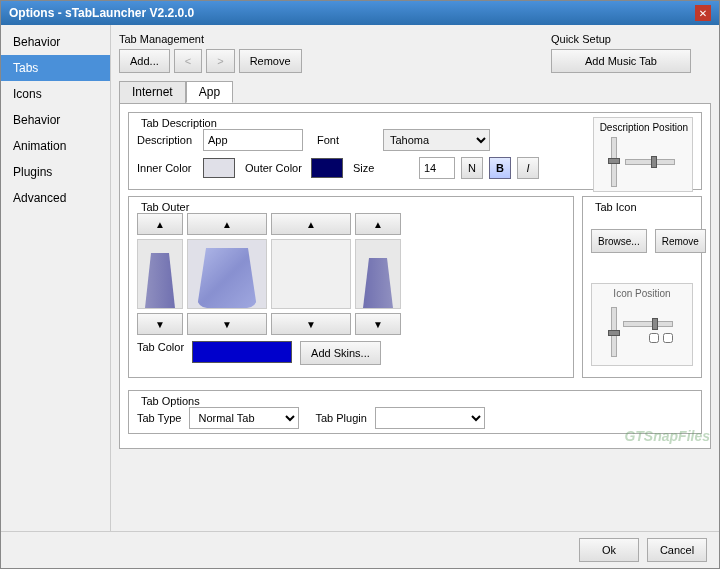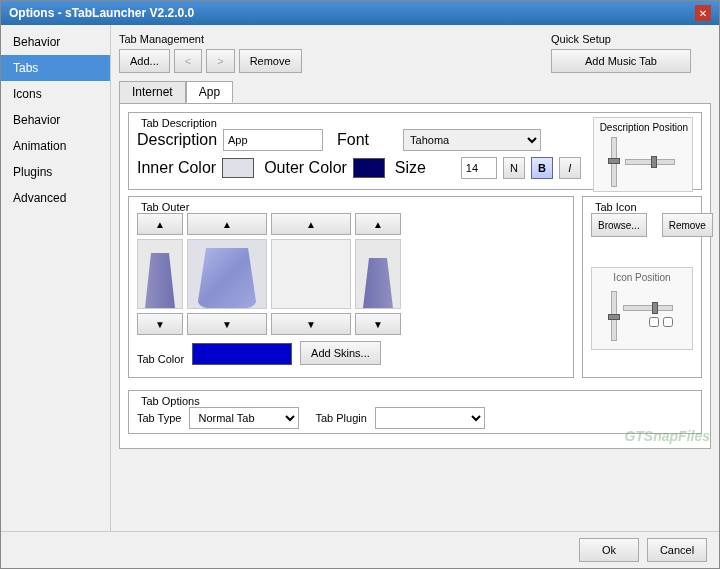--- a/index.html
+++ b/index.html
@@ -118,41 +118,41 @@
       flex: 1;
       position: relative;
     }
     .form-group {
       display: flex;
       align-items: center;
       gap: 6px;
       margin-bottom: 6px;
     }
     .form-label {
-      font-size: 16px;
+      font-size: 11px;
       min-width: 60px;
     }
     .form-input {
       border: 1px solid #aaa;
       padding: 2px 4px;
       font-size: 11px;
       height: 22px;
     }
     .color-swatch {
       width: 32px;
       height: 20px;
       border: 1px solid #555;
       cursor: pointer;
     }
     .font-select {
       border: 1px solid #aaa;
       padding: 2px;
       font-size: 11px;
       height: 22px;
-      width: 138px;
+      width: 107px;
     }
     .size-input {
       width: 36px;
     }
     .style-btn {
       width: 22px;
       height: 22px;
       border: 1px solid #aaa;
       background: linear-gradient(to bottom, #f8f8f8, #e0e0e0);
       cursor: pointer;
@@ -290,34 +290,35 @@
       border: 1px solid #aaa;
       cursor: pointer;
       display: flex;
       align-items: center;
       justify-content: center;
       font-size: 10px;
     }
     .style-col:first-child .style-down-btn { width: 46px; }
     .tab-color-row {
       display: flex;
-      align-items: flex-end;
+      align-items: flex-start;
       gap: 8px;
       margin-bottom: 8px;
     }
     .tab-color-swatch {
       width: 100px;
       height: 22px;
       background: #0000cc;
       border: 1px solid #555;
       cursor: pointer;
     }
     .tab-icon-btns {
       display: flex;
-      gap: 15px;
+      gap: 8px;
+      margin-top: 16px;
     }
     .icon-position-section {
       margin-top: 8px;
       border: 1px solid #ccc;
       padding: 4px;
       background: #f8f8f8;
     }
     .icon-pos-title {
       font-size: 10px;
       text-align: center;

